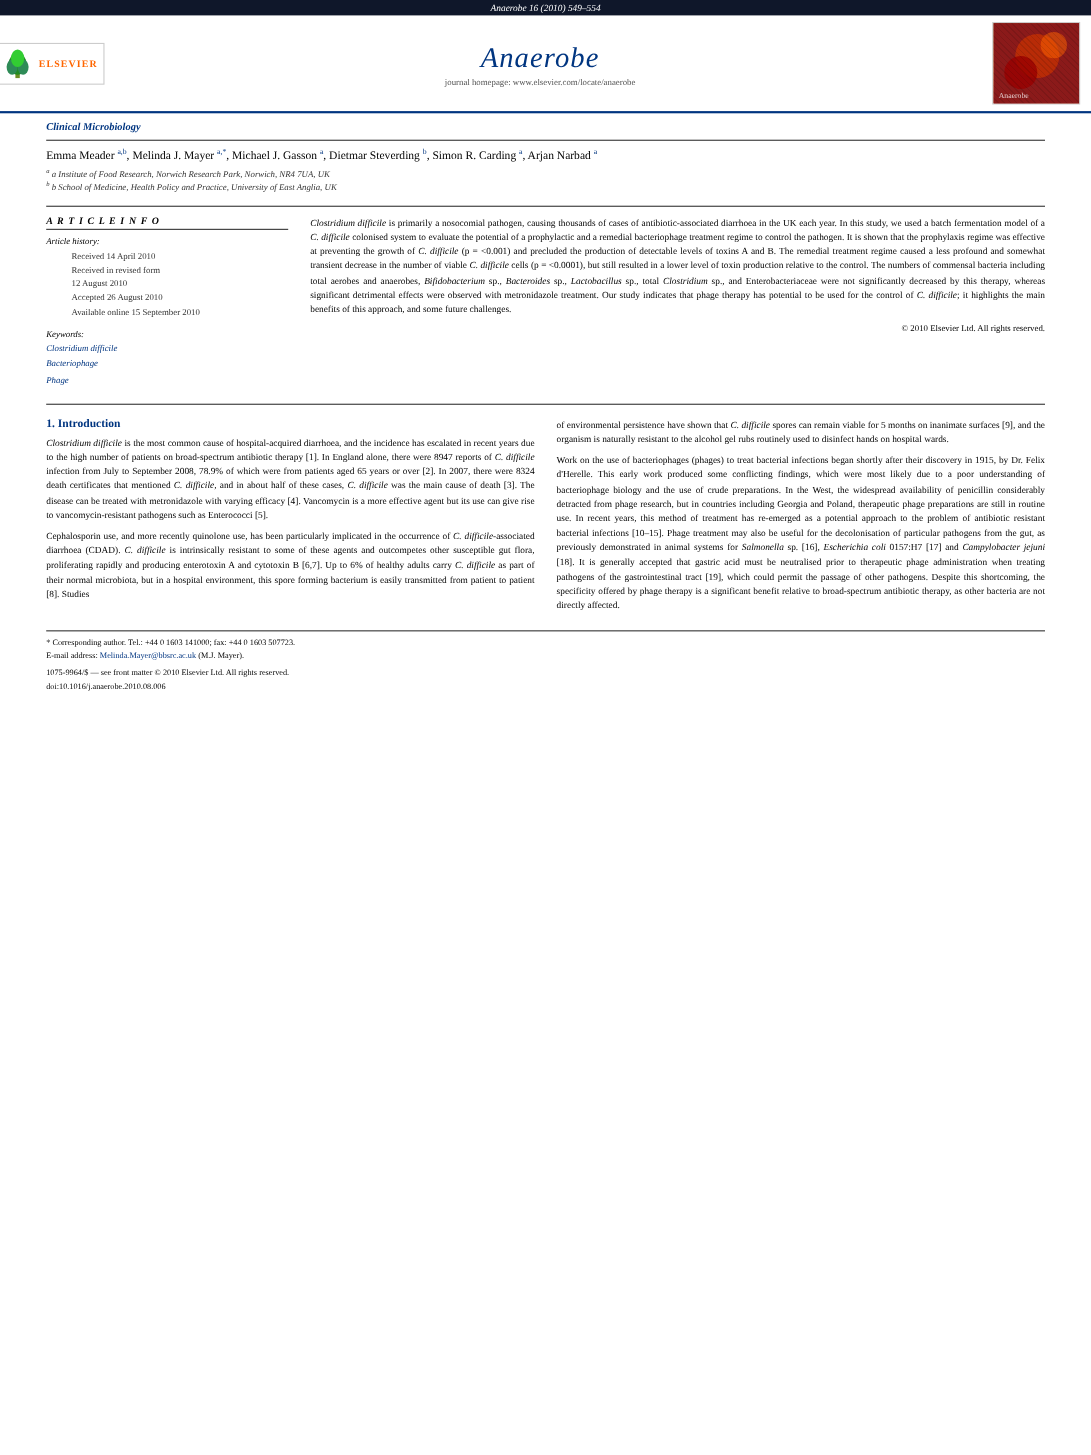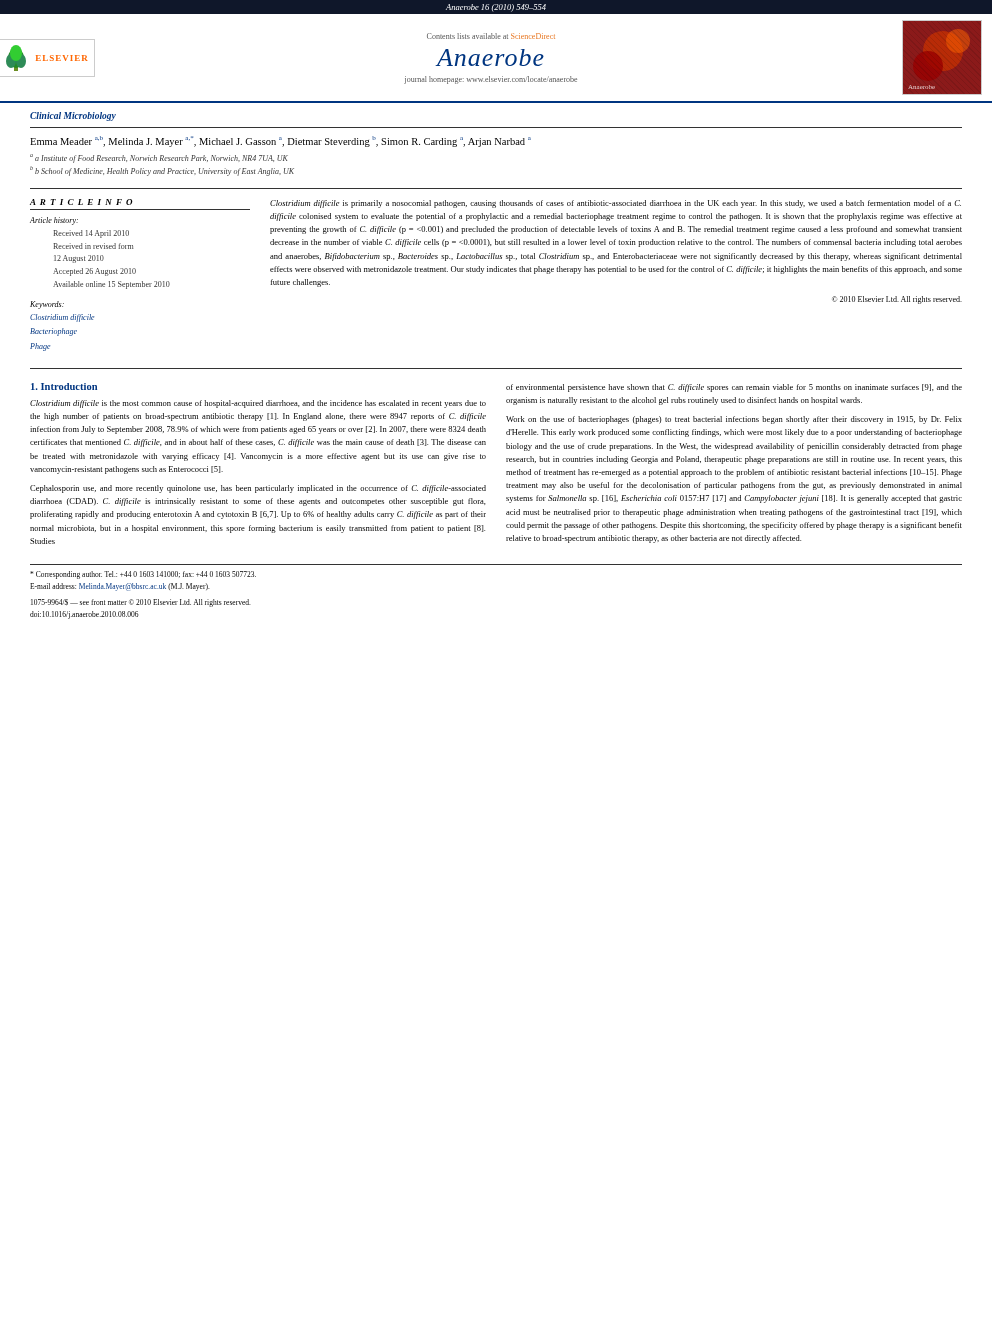--- a/index.html
+++ b/index.html
@@ -73,21 +73,21 @@
     }
     .journal-thumb::after {
       content: '';
       position: absolute;
       top: 0; left: 0; right: 0; bottom: 0;
       background: repeating-linear-gradient(45deg, transparent, transparent 3px, rgba(0,0,0,0.1) 3px, rgba(0,0,0,0.1) 4px);
     }
 
     
     .main-content {
-      padding: 8px 30px;
+      padding: 8px 42px;
     }
 
     
     .section-label {
       font-size: 9.5px;
       font-style: italic;
       color: #003580;
       margin-bottom: 4px;
       font-weight: bold;
     }
@@ -290,24 +290,20 @@
         <ellipse cx="15" cy="15" rx="8" ry="10" fill="#228B22"></ellipse>
         <ellipse cx="10" cy="18" rx="5" ry="7" fill="#2E8B57"></ellipse>
         <ellipse cx="20" cy="18" rx="5" ry="7" fill="#2E8B57"></ellipse>
         <ellipse cx="15" cy="10" rx="6" ry="8" fill="#32CD32"></ellipse>
       </svg>
       <span class="elsevier-text">ELSEVIER</span>
     </div>
   </div>
 
   <div class="journal-header-center">
-    <div class="sciencedirect-line">
-      <span>Contents lists available at</span>
-      <span class="sciencedirect-link">ScienceDirect</span>
-    </div>
     <div class="journal-name">Anaerobe</div>
     <div class="homepage-line">journal homepage: www.elsevier.com/locate/anaerobe</div>
   </div>
 
   <div class="journal-thumb">
     <svg width="80" height="75" viewBox="0 0 80 75">
       <rect width="80" height="75" fill="#8B1A1A"></rect>
       <circle cx="40" cy="30" r="20" fill="#cc3300" opacity="0.7"></circle>
       <circle cx="55" cy="20" r="12" fill="#ff6600" opacity="0.5"></circle>
       <circle cx="25" cy="45" r="15" fill="#990000" opacity="0.8"></circle>

